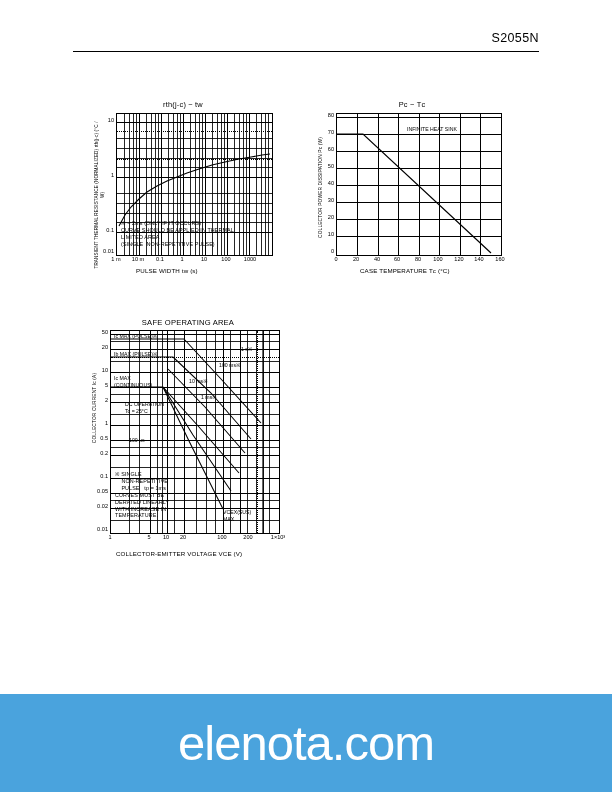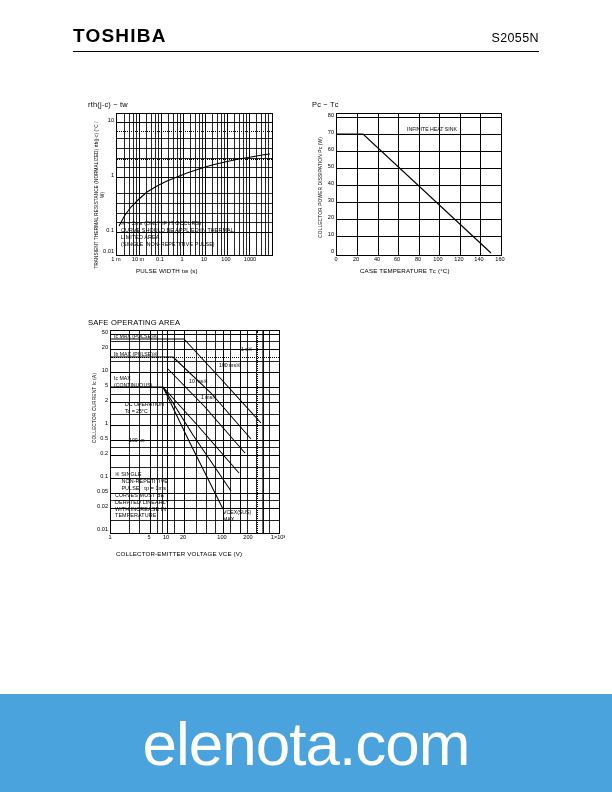--- a/index.html
+++ b/index.html
@@ -24,21 +24,21 @@
     font-size:12.5px;letter-spacing:.4px;color:#000;
   }
   .header-rule{
     position:absolute;left:73px;top:51px;width:466px;height:0;
     border-top:1.6px solid #000;
   }
 
   
   .chart{position:absolute;}
   .chart .title{
-    position:absolute;width:100%;text-align:left;top:0;
+    position:absolute;width:100%;text-align:center;top:0;
     font-size:7.4px;letter-spacing:.2px;white-space:nowrap;
   }
   .plot{position:absolute;border:1.4px solid #000;background:#fff;overflow:hidden;}
   .plot .gl{position:absolute;background:#000;}
   .gl.h{height:1px;left:0;right:0;}
   .gl.v{width:1px;top:0;bottom:0;}
   .gl.minor{background:#000;opacity:.85;}
   .gl.dash-h{height:0;left:0;right:0;border-top:1px dotted #000;background:none;}
   .gl.dash-v{width:0;top:0;bottom:0;border-left:1px dotted #000;background:none;}
 
@@ -69,31 +69,30 @@
   .foot-page{position:absolute;left:50%;top:739px;transform:translateX(-50%);
     font-size:8px;color:#1f4e79;}
   .foot-date{position:absolute;right:73px;top:739px;font-size:7.5px;color:#1f4e79;}
   .wm-band{
     position:absolute;left:0;top:694px;width:612px;height:98px;
     background:#4aa3dd;
   }
   .wm-text{
     position:absolute;left:0;top:694px;width:612px;height:98px;
     display:flex;align-items:center;justify-content:center;
-    color:#ffffff;font-size:62px;letter-spacing:-1px;
+    color:#ffffff;font-size:49px;letter-spacing:-1px;
     font-family:"Liberation Sans", sans-serif;
   }
 </style>
 </head>
 <body>
 
 <div class="page">
 
   <div class="header">
-    <div class="brand">TOSHIBA</div>
     <div class="partno">S2055N</div>
   </div>
   <div class="header-rule"></div>
 
   <div class="chart" style="left:88px;top:100px;width:190px;height:180px;">
 
     <div class="title">rth(j-c) − tw</div>
 
     <div class="axis-label y" style="left:6px;top:170px;width:150px;font-size:4.6px;line-height:1.25;white-space:normal;">TRANSIENT THERMAL RESISTANCE (NORMALIZED)  rth(j-c)   (°C / W)</div>
 

